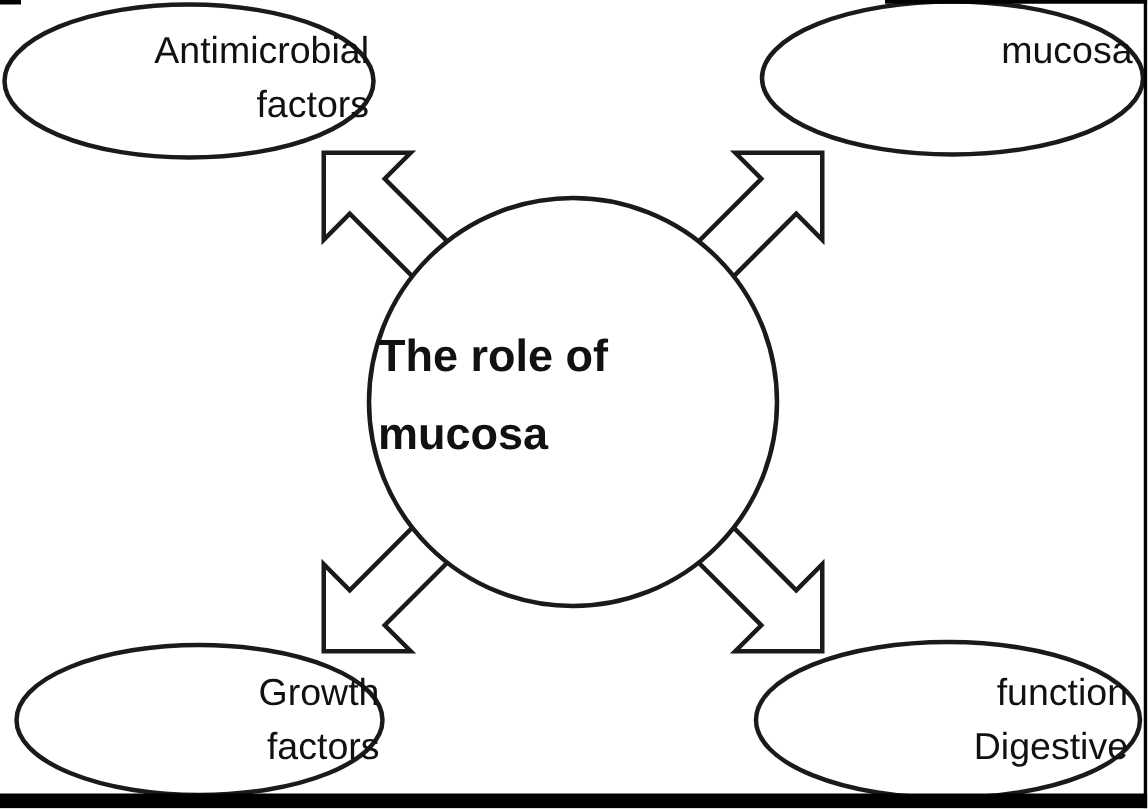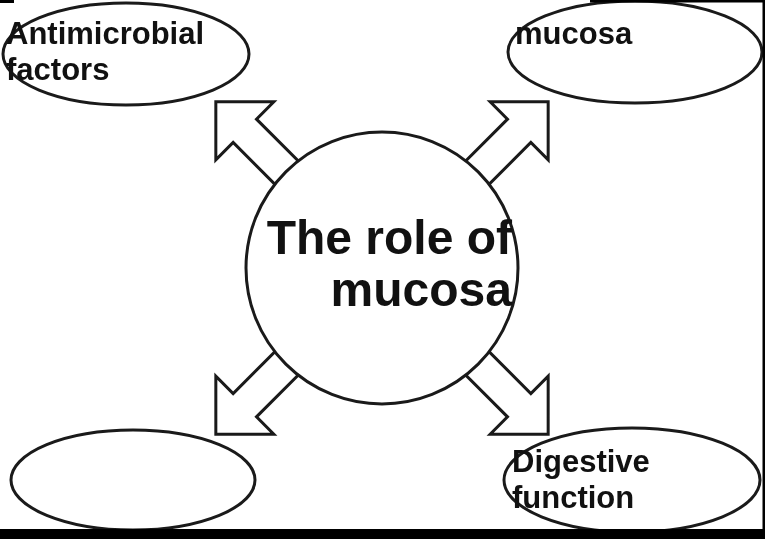--- a/index.html
+++ b/index.html
@@ -16,37 +16,37 @@
     font-family: "Liberation Sans", sans-serif;
   }
   .stage svg {
     position: absolute;
     left: 0;
     top: 0;
   }
   .node-label {
     position: absolute;
     width: 240px;
-    text-align: left;
-    font-weight: bold;
+    text-align: right;
+    font-weight: normal;
     color: #111111;
-    font-size: 31px;
+    font-size: 25px;
     line-height: 36px;
     user-select: none;
   }
   .node-label span { display: block; }
   .center-label {
     position: absolute;
     left: 252px;
     top: 212px;
     width: 260px;
-    text-align: right;
+    text-align: left;
     font-weight: bold;
     color: #111111;
-    font-size: 48px;
+    font-size: 30px;
     line-height: 52px;
     user-select: none;
   }
   .center-label span { display: block; }
   .label-top-left   { left: 6px;   top: 16px;  }
   .label-top-right  { left: 515px; top: 16px;  }
   .label-bottom-left  { left: 13px;  top: 444px; }
   .label-bottom-right { left: 512px; top: 444px; }
 </style>
 </head>
@@ -85,19 +85,23 @@
 
   <div class="node-label label-top-right">
     <span>mucosa</span>
   </div>
 
   <div class="center-label">
     <span>The role of</span>
     <span>mucosa</span>
   </div>
 
+  <div class="node-label label-bottom-left">
+    <span>Growth</span>
+    <span>factors</span>
+  </div>
 
   <div class="node-label label-bottom-right">
+    <span>function</span>
     <span>Digestive</span>
-    <span>function</span>
   </div>
 
 </div>
 
 </body></html>

